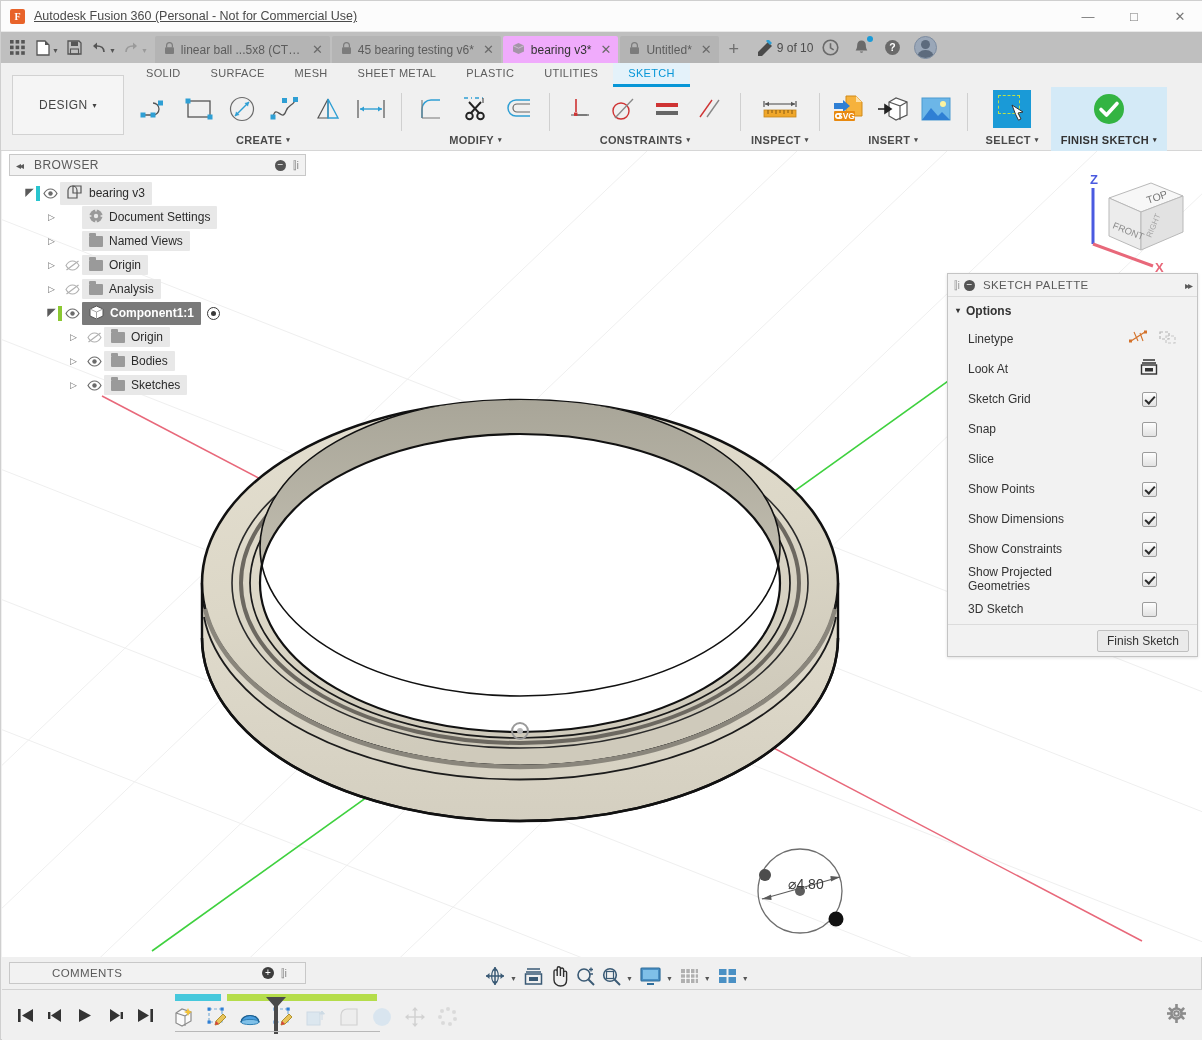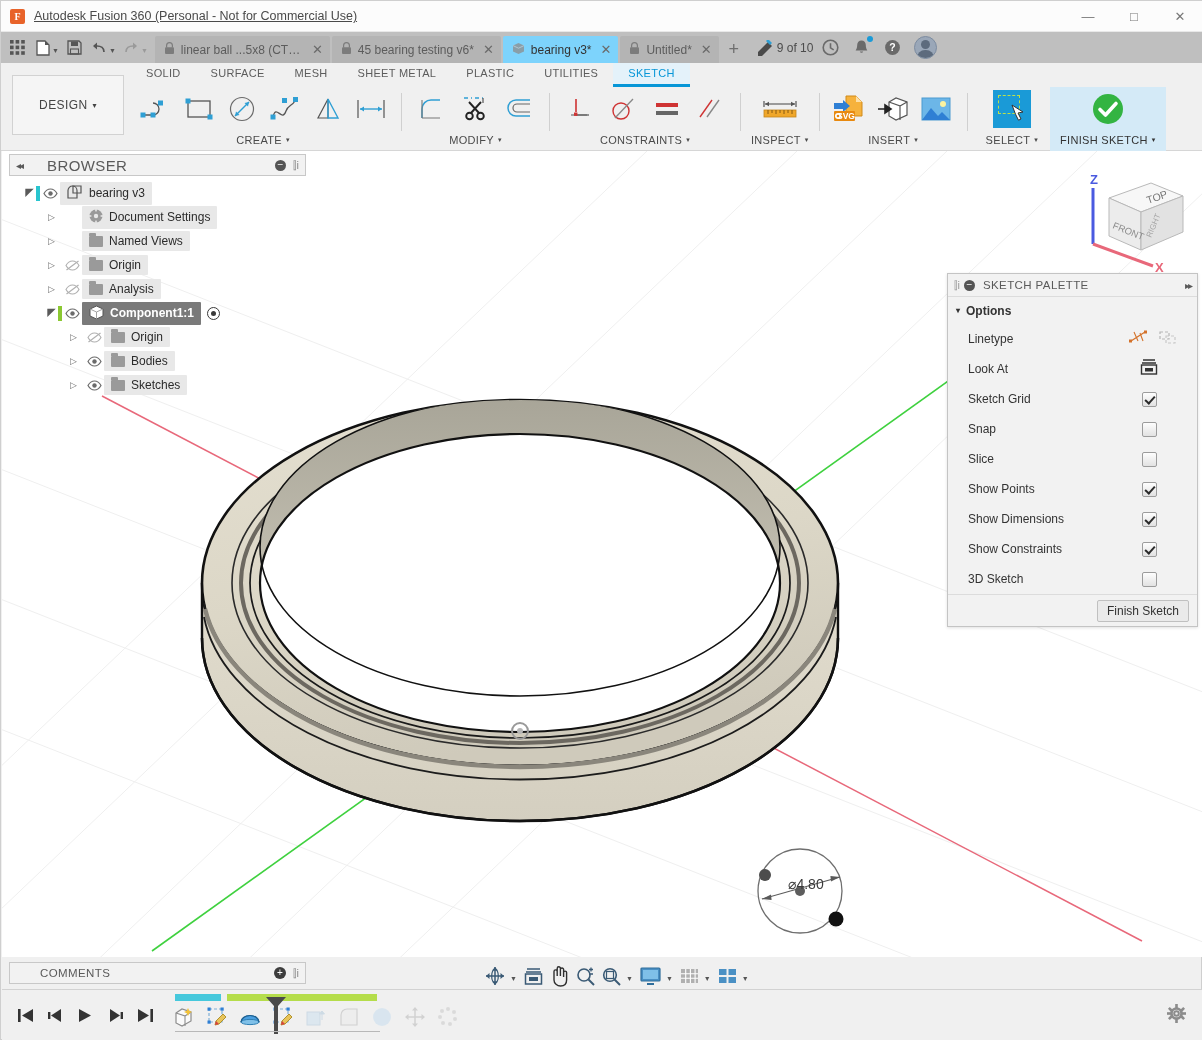--- a/index.html
+++ b/index.html
@@ -41,21 +41,21 @@
   .qat-btn {
     width: 25px; height: 26px; display: flex; align-items: center;
     justify-content: center; color: #555;
   }
   .qat-caret { font-size: 7px; color: #555; margin-left: -3px; margin-right: 3px; padding-top:6px;}
   .doctab {
     height: 27px; display: flex; align-items: center; padding: 0 7px 0 9px;
     background: #b4b4b4; color: #5c5c5c; font-size: 12px; margin-right: 2px;
     max-width: 175px; white-space: nowrap; border-radius: 2px 2px 0 0;
   }
-  .doctab.active { background: #7dd3fc; color: #333; }
+  .doctab.active { background: #f0abfc; color: #333; }
   .doctab .lock { margin-right: 6px; font-size: 12px; opacity: .75; }
   .doctab .tabname { overflow: hidden; text-overflow: ellipsis; }
   .doctab .x { margin-left: 9px; font-size: 13px; color: #6a6a6a; }
   .tab-plus {
     width: 26px; height: 27px; display: flex; align-items: center;
     justify-content: center; font-size: 18px; color: #6e6e6e;
   }
   .tabstrip-right { display: flex; align-items: center; height: 31px; margin-left: 8px; gap: 4px;}
   .credits { display: flex; align-items: center; font-size: 12px; color: #4c4c4c; }
   .circ-btn {
@@ -100,21 +100,21 @@
   }
   .design-btn .car { font-size: 8px; margin-left: 5px; }
   .ribbon-body {
     position: absolute; left: 130px; top: 24px; height: 64px;
     display: flex; align-items: stretch;
   }
   .rgroup { display: flex; flex-direction: column; align-items: center; padding: 0 4px; }
   .rgroup-icons { display: flex; align-items: center; height: 44px; gap: 2px; }
   .rgroup-label {
     font-size: 11px; color: #4a4a4a; height: 18px; display: flex;
-    align-items: center; letter-spacing: .3px;
+    align-items: center; letter-spacing: .3px; font-weight: bold;
   }
   .rgroup-label .car { font-size: 7px; margin-left: 4px; }
   .ricon {
     width: 41px; height: 42px; display: flex; align-items: center;
     justify-content: center;
   }
   .rsep { width: 1px; background: #d0d0d0; margin: 6px 6px 20px; align-self: stretch; }
   .finish-group { background: #d4eaf7; padding: 0 10px; }
   .finish-group .rgroup-label { color: #333; }
   .select-icon-box {
@@ -135,21 +135,21 @@
   
   .browser {
     position: absolute; left: 8px; top: 153px; width: 297px;
   }
   .browser-head {
     height: 22px; background: #f2f2f2; border: 1px solid #c8c8c8;
     display: flex; align-items: center; padding: 0 6px;
   }
   .browser-head .collapse { color: #5a5a5a; font-size: 10px; letter-spacing:-2px;}
   .browser-head .btitle {
-    margin-left: 25px; font-size: 15px; color: #5a5a5a; letter-spacing: .4px;
+    margin-left: 12px; font-size: 12px; color: #5a5a5a; letter-spacing: .4px;
   }
   .browser-head .dot {
     margin-left: auto; width: 11px; height: 11px; border-radius: 50%;
     background: #555; color: #fff; font-size: 10px; display: flex;
     align-items: center; justify-content: center; line-height: 0;
   }
   .browser-head .grip { margin-left: 7px; color: #8b8b8b; font-size: 11px; }
   .browser-tree { padding-top: 5px; }
   .trow { display: flex; align-items: center; height: 24px; }
   .arrow {
@@ -239,21 +239,21 @@
   .navbtn {
     height: 26px; display: flex; align-items: center; padding: 0 2px;
     color: #4a5a6a;
   }
   .navcar { font-size: 7px; color: #555; margin: 0 3px 0 1px; padding-top: 4px;}
 
   
   .comments {
     position: absolute; left: 8px; top: 961px; width: 297px; height: 22px;
     background: #f2f2f2; border: 1px solid #c8c8c8; display: flex;
-    align-items: center; padding: 0 6px;
+    align-items: center; padding: 0 18px;
   }
   .comments .ctitle {
     margin-left: 24px; font-size: 11.5px; color: #5a5a5a; letter-spacing: .4px;
   }
   .comments .plus {
     margin-left: auto; width: 12px; height: 12px; border-radius: 50%;
     background: #3d3d3d; color: #fff; font-size: 10px; display: flex;
     align-items: center; justify-content: center; line-height: 0;
   }
   .comments .grip { margin-left: 7px; color: #8b8b8b; font-size: 11px; }
@@ -946,20 +946,26 @@
             <span class="chk on"></span>
           </span>
         </div>
         <div class="pal-row">
           <span class="lbl">Show Constraints</span>
           <span class="pal-ctrl" style="justify-content: flex-start; padding-left: 31px;">
             <span class="chk on"></span>
           </span>
         </div>
         <div class="pal-row">
+          <span class="lbl">Show Projected Geometries</span>
+          <span class="pal-ctrl" style="justify-content: flex-start; padding-left: 31px;">
+            <span class="chk on"></span>
+          </span>
+        </div>
+        <div class="pal-row">
           <span class="lbl">3D Sketch</span>
           <span class="pal-ctrl" style="justify-content: flex-start; padding-left: 31px;">
             <span class="chk"></span>
           </span>
         </div>
       </div>
     <div class="pal-footer">
       <div class="finish-sketch-btn">Finish Sketch</div>
     </div>
   </div>

